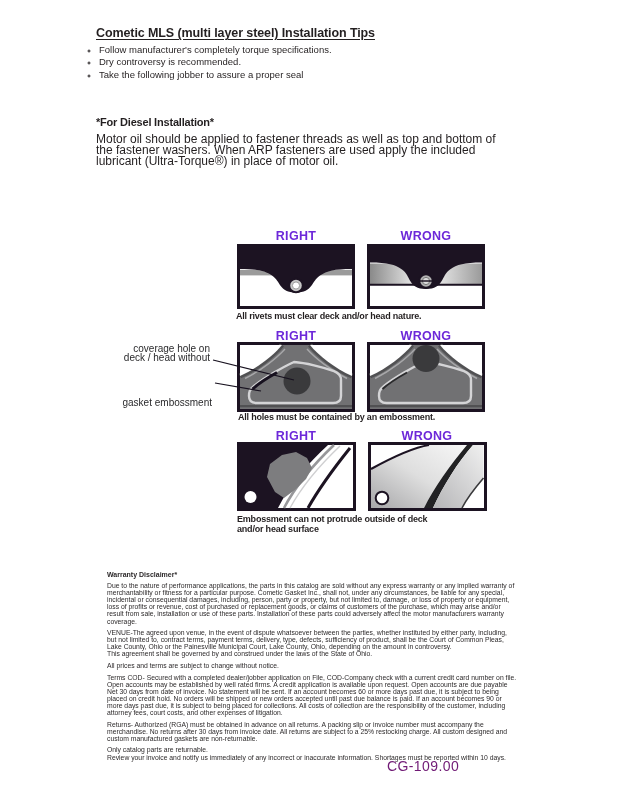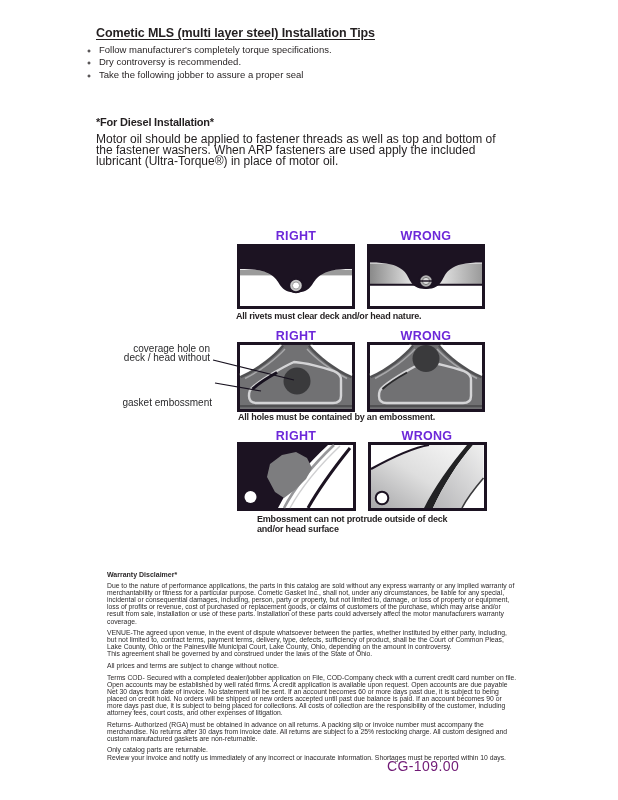--- a/index.html
+++ b/index.html
@@ -158,21 +158,21 @@
     </defs>
     <rect x="1.5" y="1.5" width="116" height="66" fill="#ffffff" stroke="#1c1322" stroke-width="3"></rect>
     <path d="M3,27 C23,16 43,6 61,3 H99 C82,23 66,46 56,66 H3 Z" fill="url(#g3w)"></path>
     <path d="M3,27 C23,16 43,6 61,3" stroke="#1c1322" stroke-width="2.2" fill="none"></path>
     <path d="M99,3 C82,23 66,46 56,66 L65,66 C75,44 90,20 105,3 Z" fill="#222224"></path>
     <path d="M105,3 C90,20 75,44 65,66 H94 C99,56 107,46 115.5,36 V3 Z" fill="url(#g4w)"></path>
     <path d="M115.5,36 C107,46 99,56 94,66" stroke="#3a3a3c" stroke-width="1.6" fill="none"></path>
     <circle cx="14" cy="56" r="6.3" fill="#ffffff" stroke="#1c1322" stroke-width="2"></circle>
   </svg>
 
-  <div class="abs caption" style="left:237px; top:514px;margin-left:20px;">Embossment can not protrude outside of deck
+  <div class="abs caption" style="left:237px; top:514px;">Embossment can not protrude outside of deck
 and/or head surface</div>
 
   <svg class="abs overlay" width="618" height="800" viewBox="0 0 618 800">
     <line x1="213" y1="360" x2="294" y2="380" stroke="#17111f" stroke-width="1.2"></line>
     <line x1="215" y1="383" x2="261" y2="391" stroke="#17111f" stroke-width="1.2"></line>
   </svg>
 
   <div class="abs warranty">
     <h4>Warranty Disclaimer*</h4>
     <p>Due to the nature of performance applications, the parts in this catalog are sold without any express warranty or any implied warranty of merchantability or fitness for a particular purpose.  Cometic Gasket Inc., shall not, under any circumstances, be liable for any special, incidental or consequential damages, including, person, party or property, but not limited to, damage, or loss of property or equipment, loss of profits or revenue, cost of purchased or replacement goods, or claims of customers of the purchase, which may arise and/or result from sale, installation or use of these parts.  Installation of these parts could adversely affect the motor manufacturers warranty coverage.</p>

